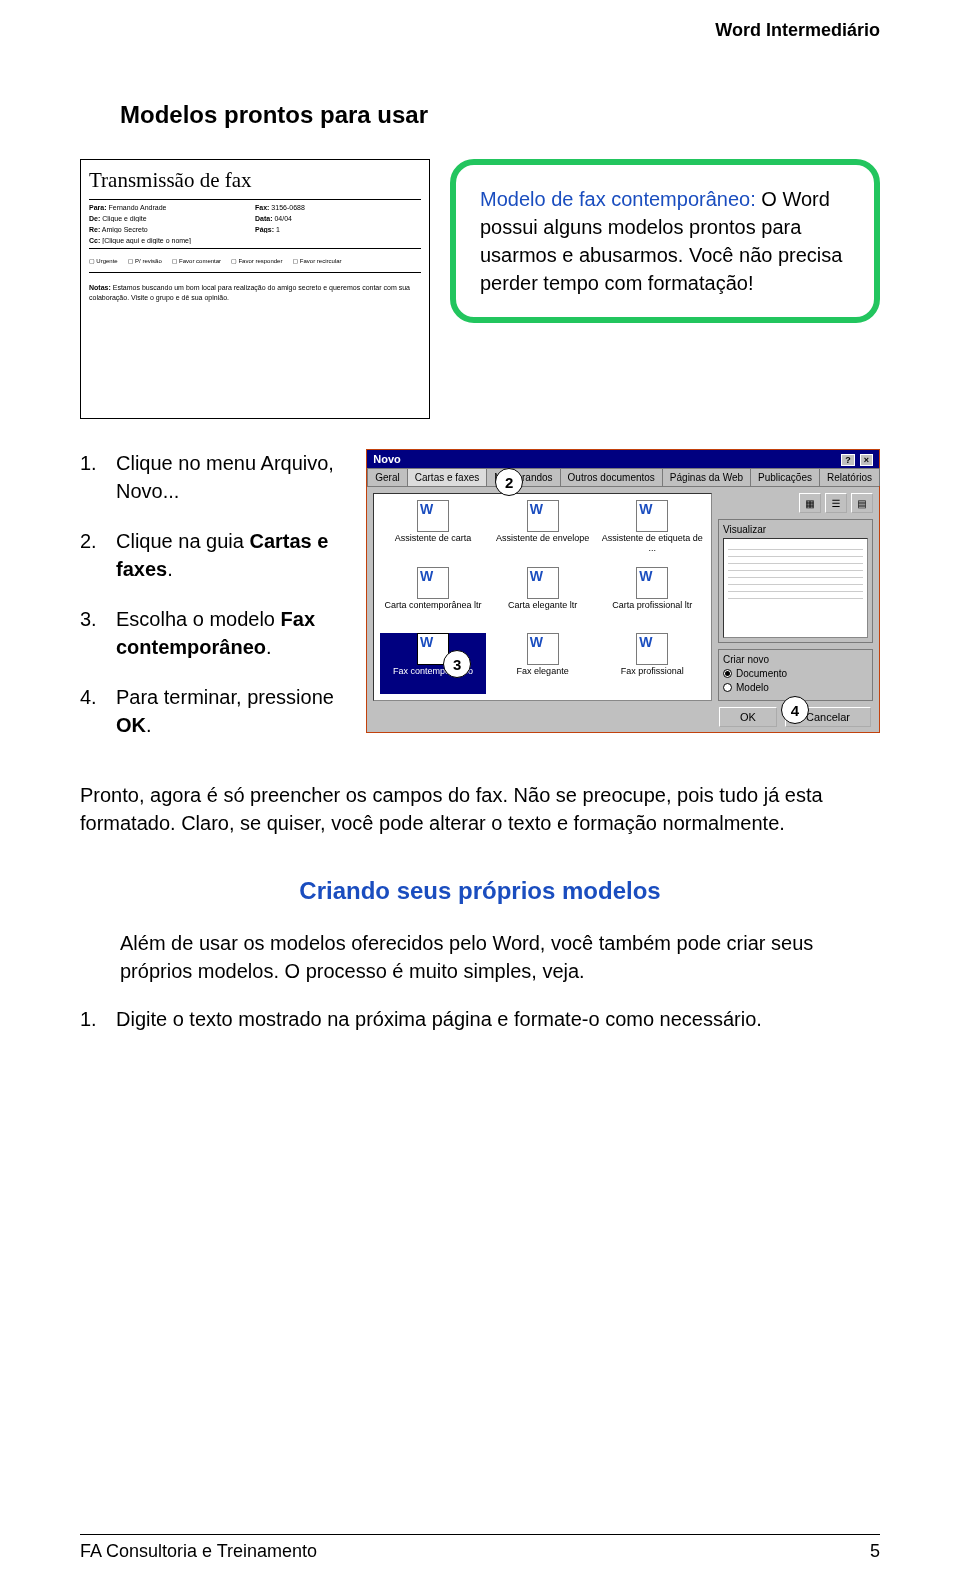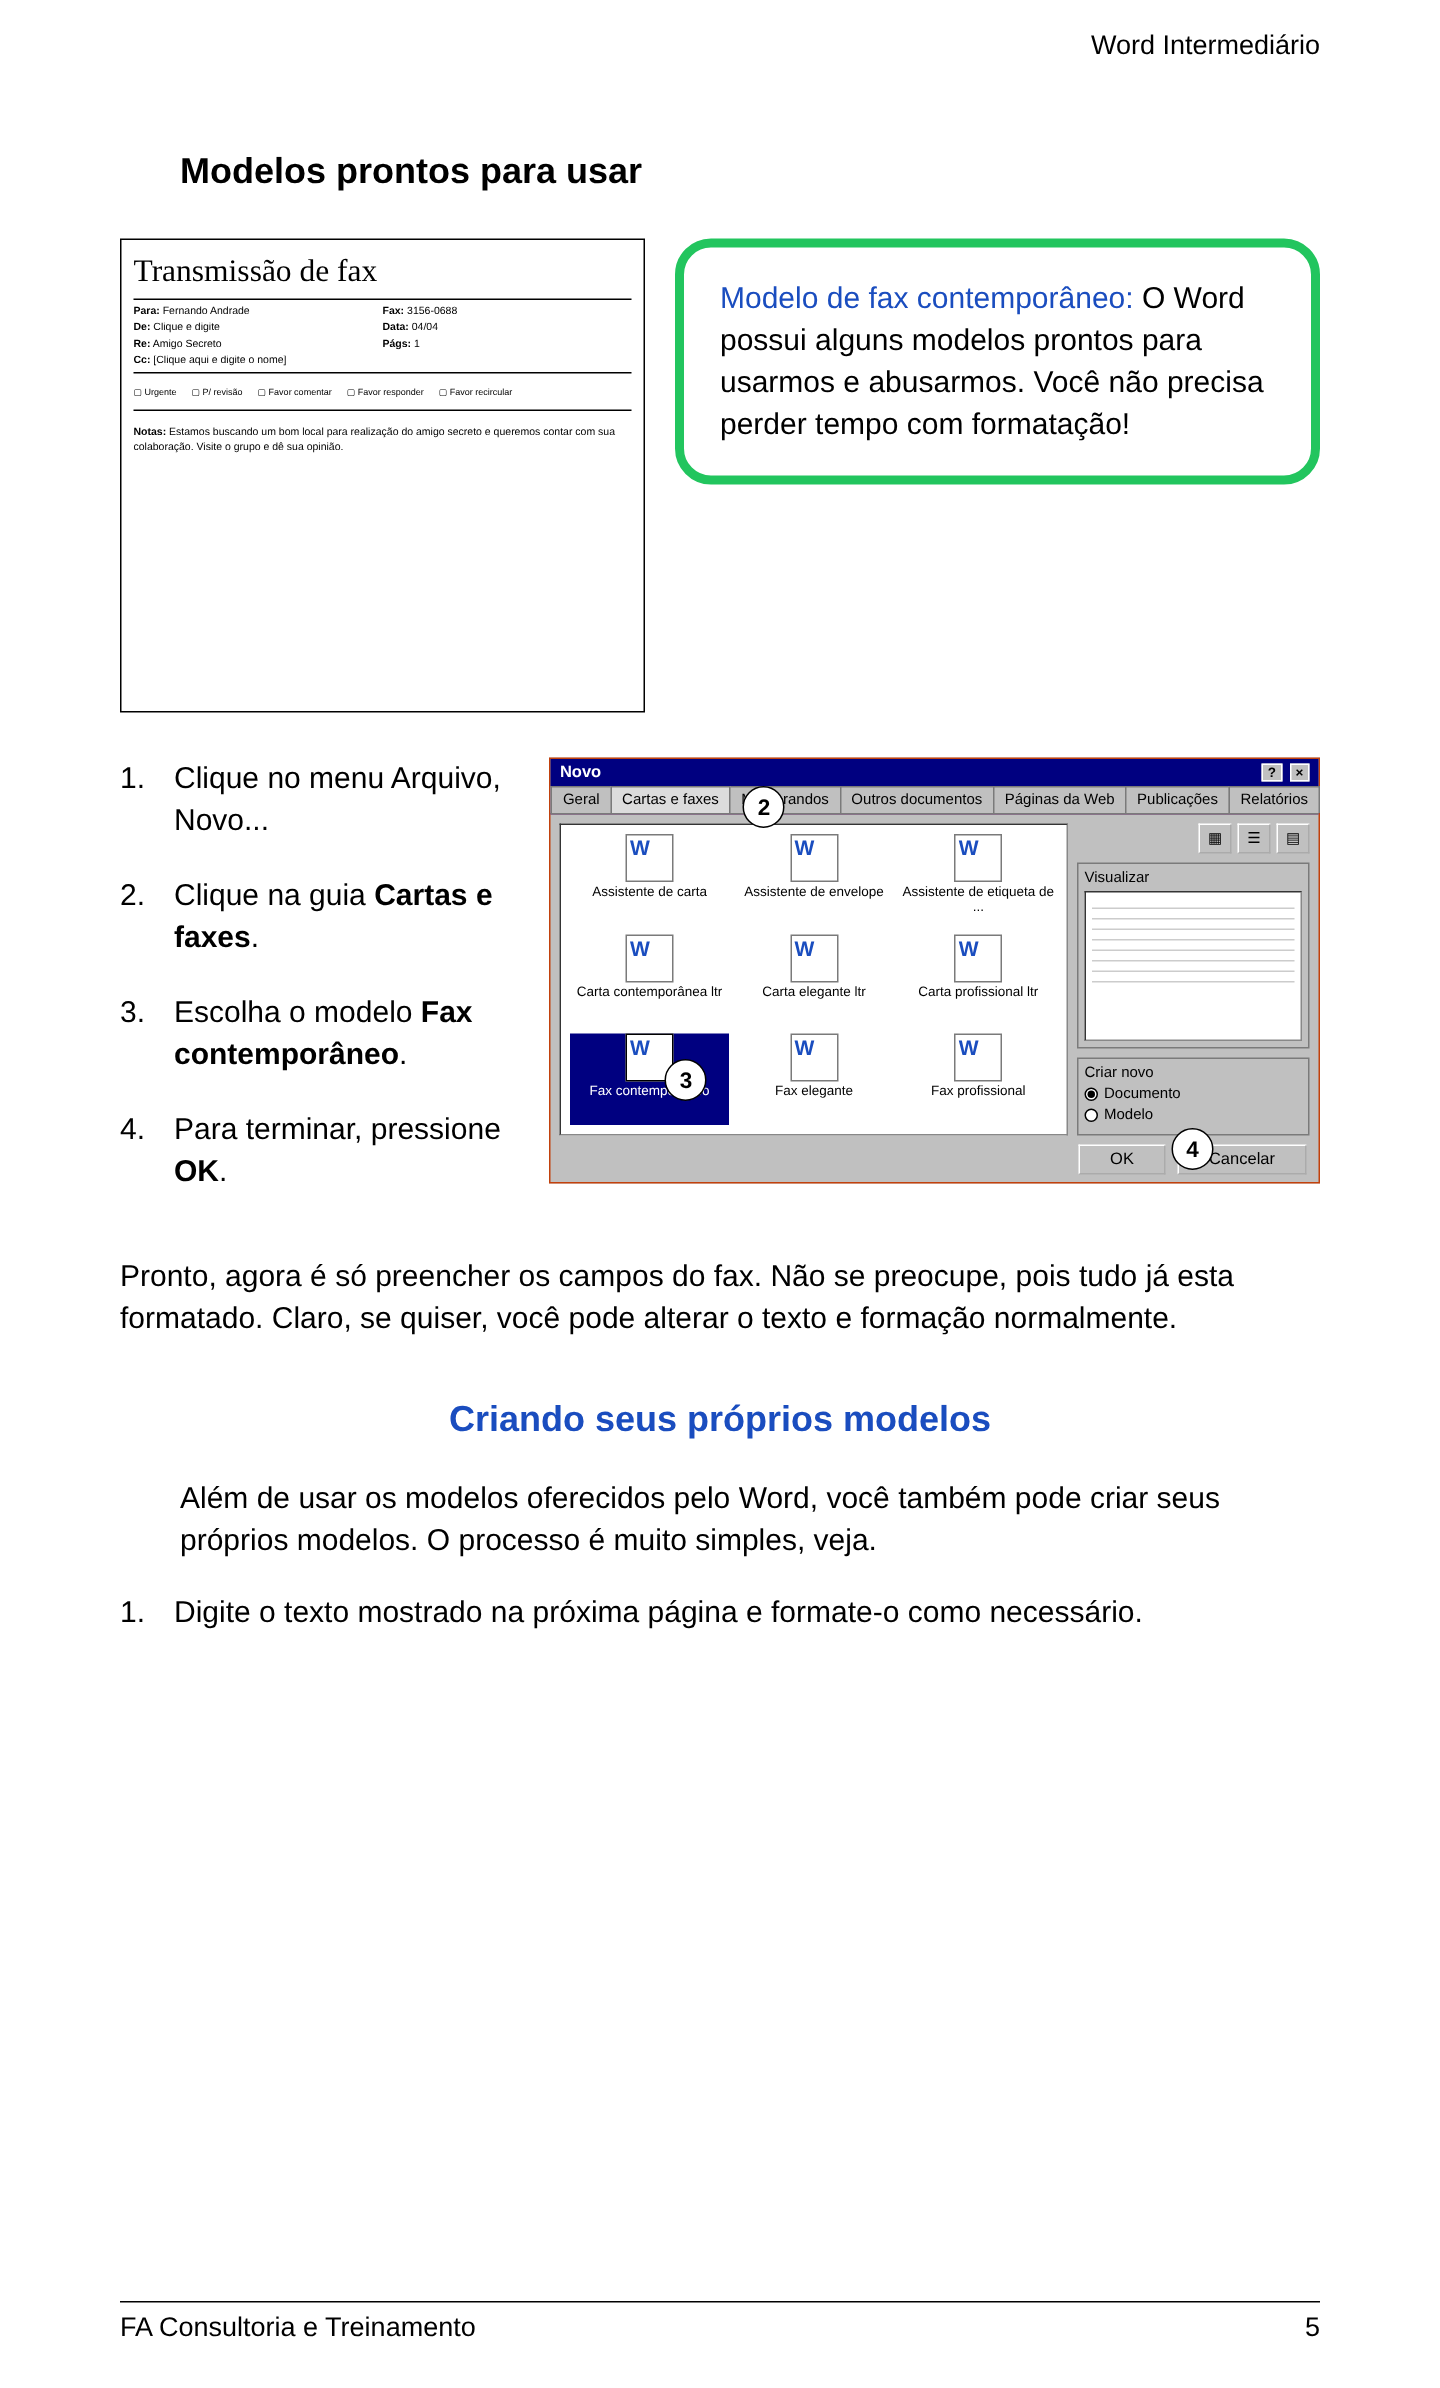--- a/index.html
+++ b/index.html
@@ -9,40 +9,40 @@
     width: 960px;
     margin: 0 auto;
     color: #000;
     position: relative;
     min-height: 1592px;
   }
   .page-header {
     text-align: right;
     padding: 20px 80px 0 0;
     font-size: 18px;
-    font-weight: normal;
+    font-weight: bold;
   }
   .content {
     padding: 20px 80px 0 80px;
   }
   .section-title {
     font-size: 24px;
     font-weight: bold;
     margin: 40px 0 30px 40px;
   }
   .top-row {
     display: flex;
     gap: 20px;
     align-items: flex-start;
     margin-bottom: 30px;
   }
   .fax-preview {
     border: 1px solid #000;
     width: 350px;
-    height: 316px;
+    height: 260px;
     padding: 8px;
     font-size: 9px;
     background: #fff;
     overflow: hidden;
   }
   .fax-preview .fax-title {
     font-family: Georgia, serif;
     font-size: 21px;
     margin-bottom: 6px;
   }

